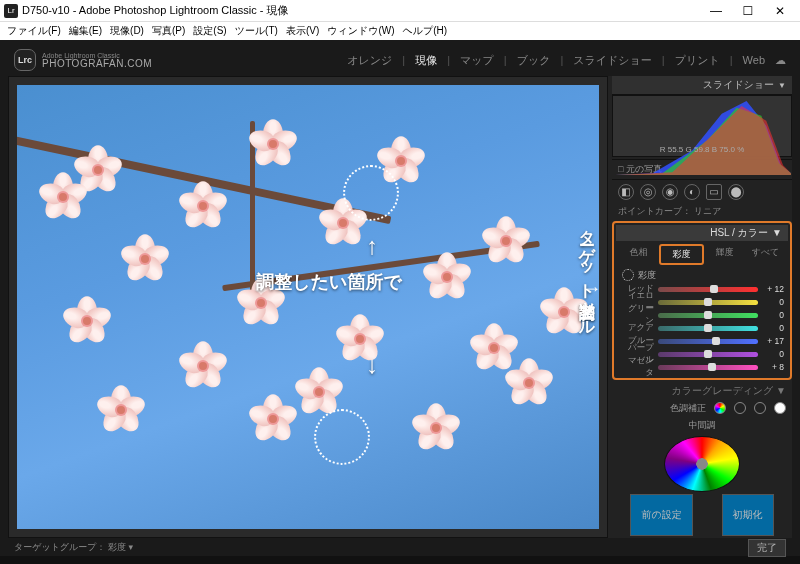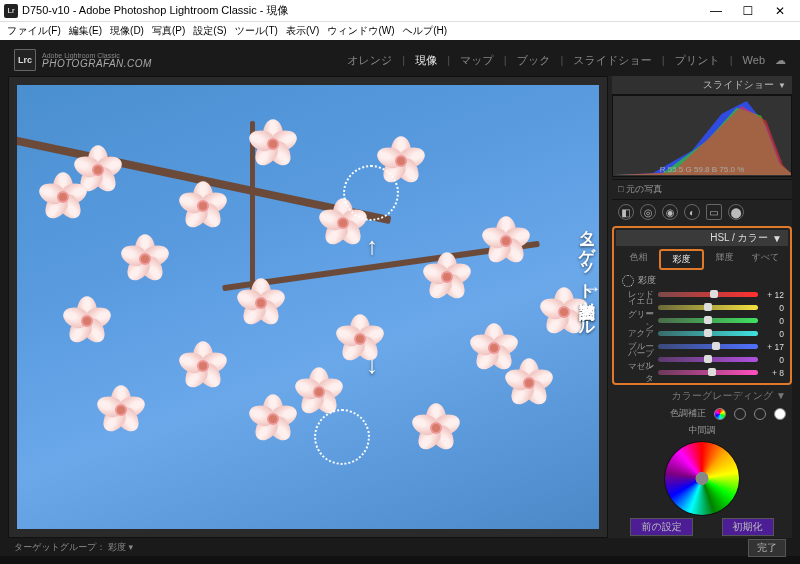--- a/index.html
+++ b/index.html
@@ -6,24 +6,24 @@
   body { width: 800px; height: 564px; background: #fff; overflow: hidden; font-size: 10px; color: #bbb; }
   .titlebar { height: 22px; background: #fff; display: flex; align-items: center; padding: 0 4px; border-bottom: 1px solid #ddd; }
   .titlebar .icon { width: 14px; height: 14px; background: #222; color: #fff; font-size: 8px; display: flex; align-items: center; justify-content: center; border-radius: 2px; margin-right: 4px; }
   .titlebar .title { flex: 1; color: #000; font-size: 11px; }
   .titlebar .winbtn { width: 32px; height: 20px; display: flex; align-items: center; justify-content: center; color: #000; font-size: 12px; }
   .menubar { height: 18px; background: #fff; display: flex; align-items: center; gap: 2px; padding: 0 4px; }
   .menubar span { font-size: 10px; color: #000; padding: 0 3px; }
   .app { background: #1a1a1a; height: calc(564px - 40px - 8px); padding: 4px 8px 2px; }
   .header { height: 32px; display: flex; align-items: center; justify-content: space-between; padding: 0 6px; }
   .brand { display:flex; align-items:center; gap:6px;}
-  .brand .lrc { width:22px; height:22px; background:#222; border:1px solid #666; color:#ddd; display:flex; align-items:center; justify-content:center; font-size:9px; font-weight:bold; border-radius:1px;}
+  .brand .lrc { width:22px; height:22px; background:#222; border:1px solid #666; color:#ddd; display:flex; align-items:center; justify-content:center; font-size:9px; font-weight:bold; border-radius:7px;}
   .brand .text { display:flex; flex-direction:column; line-height:1;}
   .brand .text .l1 { font-size:7px; color:#888;}
-  .brand .text .l2 { font-size:10px; color:#aaa; letter-spacing:0.5px;font-style:italic;}
+  .brand .text .l2 { font-size:10px; color:#aaa; letter-spacing:0.5px;}
   .modules { display: flex; gap: 10px; align-items:center;}
   .modules span { font-size: 11px; color: #888; }
   .modules span.active { color: #eee; }
   .modules .sep { color:#555; }
   .cloud{color:#3a9;}
   .workspace { display: flex; height: calc(100% - 32px - 16px); }
   .main { flex: 1; background: #2a2a2a; border: 1px solid #111; display:flex; align-items:center; justify-content:center; position: relative; padding:8px;}
   .photobox { width: 100%; height: 100%; position: relative; overflow:hidden; }
   .photo {position:absolute; inset:0; background: linear-gradient(160deg, #4a8fd0 0%, #5a9be0 35%, #6aa8ea 60%, #4a88c8 100%);}
   .branch{position:absolute; background:#6b4a3a; border-radius:2px;}
@@ -62,21 +62,21 @@
   .colgrade{padding:2px 6px; color:#777; font-size:10px; text-align:right;}
   .cg-row{display:flex; justify-content:flex-end; align-items:center; gap:8px; padding:2px 6px; font-size:9px; color:#999;}
   .cg-row .ci{width:12px;height:12px;border:1.5px solid #888;border-radius:50%;}
   .cg-row .ci.fill{background:conic-gradient(red,yellow,lime,cyan,blue,magenta,red);}
   .wheel{width:76px;height:76px; border-radius:50%; margin:4px auto 0; background: radial-gradient(circle at 50% 50%, #888 0%, #888 12%, transparent 13%), conic-gradient(red,orange,yellow,lime,green,cyan,blue,purple,magenta,red); border:1px solid #111;}
   .wheel-lbl{text-align:center; font-size:9px; color:#999; margin-top:2px;}
   .footer{display:flex; justify-content:space-between; align-items:center; padding:3px 6px 0; height:16px;}
   .footer .grp{font-size:9px; color:#888;}
   .footer .btn{font-size:10px; color:#bbb; padding:1px 8px; background:#333; border:1px solid #555; margin-left:6px;}
   .rfoot{display:flex; justify-content:space-around; padding:2px 4px;}
-  .rfoot .btn{font-size:10px; color:#bbb; padding:1px 10px; background:#4c1d95; border:1px solid #555;}
+  .rfoot .btn{font-size:10px; color:#bbb; padding:13px 10px; background:#0369a1; border:1px solid #555;}
   .bottombar{height:8px;background:#111;}
 </style>
 </head>
 <body>
 
 <div class="titlebar">
   <div class="icon">Lr</div>
   <div class="title">D750-v10 - Adobe Photoshop Lightroom Classic - 現像</div>
   <div class="winbtn">—</div>
   <div class="winbtn">☐</div>
@@ -290,21 +290,21 @@
               <div class="petal" style="transform:translate(-50%,-95%) rotate(216deg)"></div>
               <div class="petal" style="transform:translate(-50%,-95%) rotate(288deg)"></div>
               <div class="c"></div>
             </div>
           </div>
 
         <div class="anno-circle" style="top:18%;left:56%;"></div>
         <div class="anno-circle" style="top:73%;left:51%;"></div>
         <div class="arrow" style="top:33%;left:60%;">↑</div>
         <div class="anno-text" style="top:42%;left:33%;">
-          <br>
+          <span>調整したい箇所で</span><br>
         </div>
         <div class="arrow" style="top:60%;left:60%;">↓</div>
         <div class="vert-label" style="top:30%; right:2px;">ターゲット調整ツール</div>
         <div class="sidearrow" style="top:43%; right:-2px;">→</div>
       </div>
     </div>
 
     <div class="right">
       <div class="panel-head">
           <span>スライドショー</span>
@@ -320,20 +320,21 @@
       </div>
       <div class="orig">□ 元の写真</div>
       <div class="toolrow">
         <div class="t">◧</div>
         <div class="t">◎</div>
         <div class="t">◉</div>
         <div class="t">◐</div>
         <div class="t" style="border-radius:2px;">▭</div>
         <div class="t">⬤</div>
       </div>
+      <div class="subline">ポイントカーブ：  リニア</div>
 
       <div class="hsl-panel">
         <div class="hsl-title">
             <span>HSL / カラー</span>
             <span class="tri" style="margin-left:4px;">▼</span>
           </div>
         <div class="hsl-tabs">
           <div class="tab">色相</div>
           <div class="tab on">彩度</div>
           <div class="tab">輝度</div>

